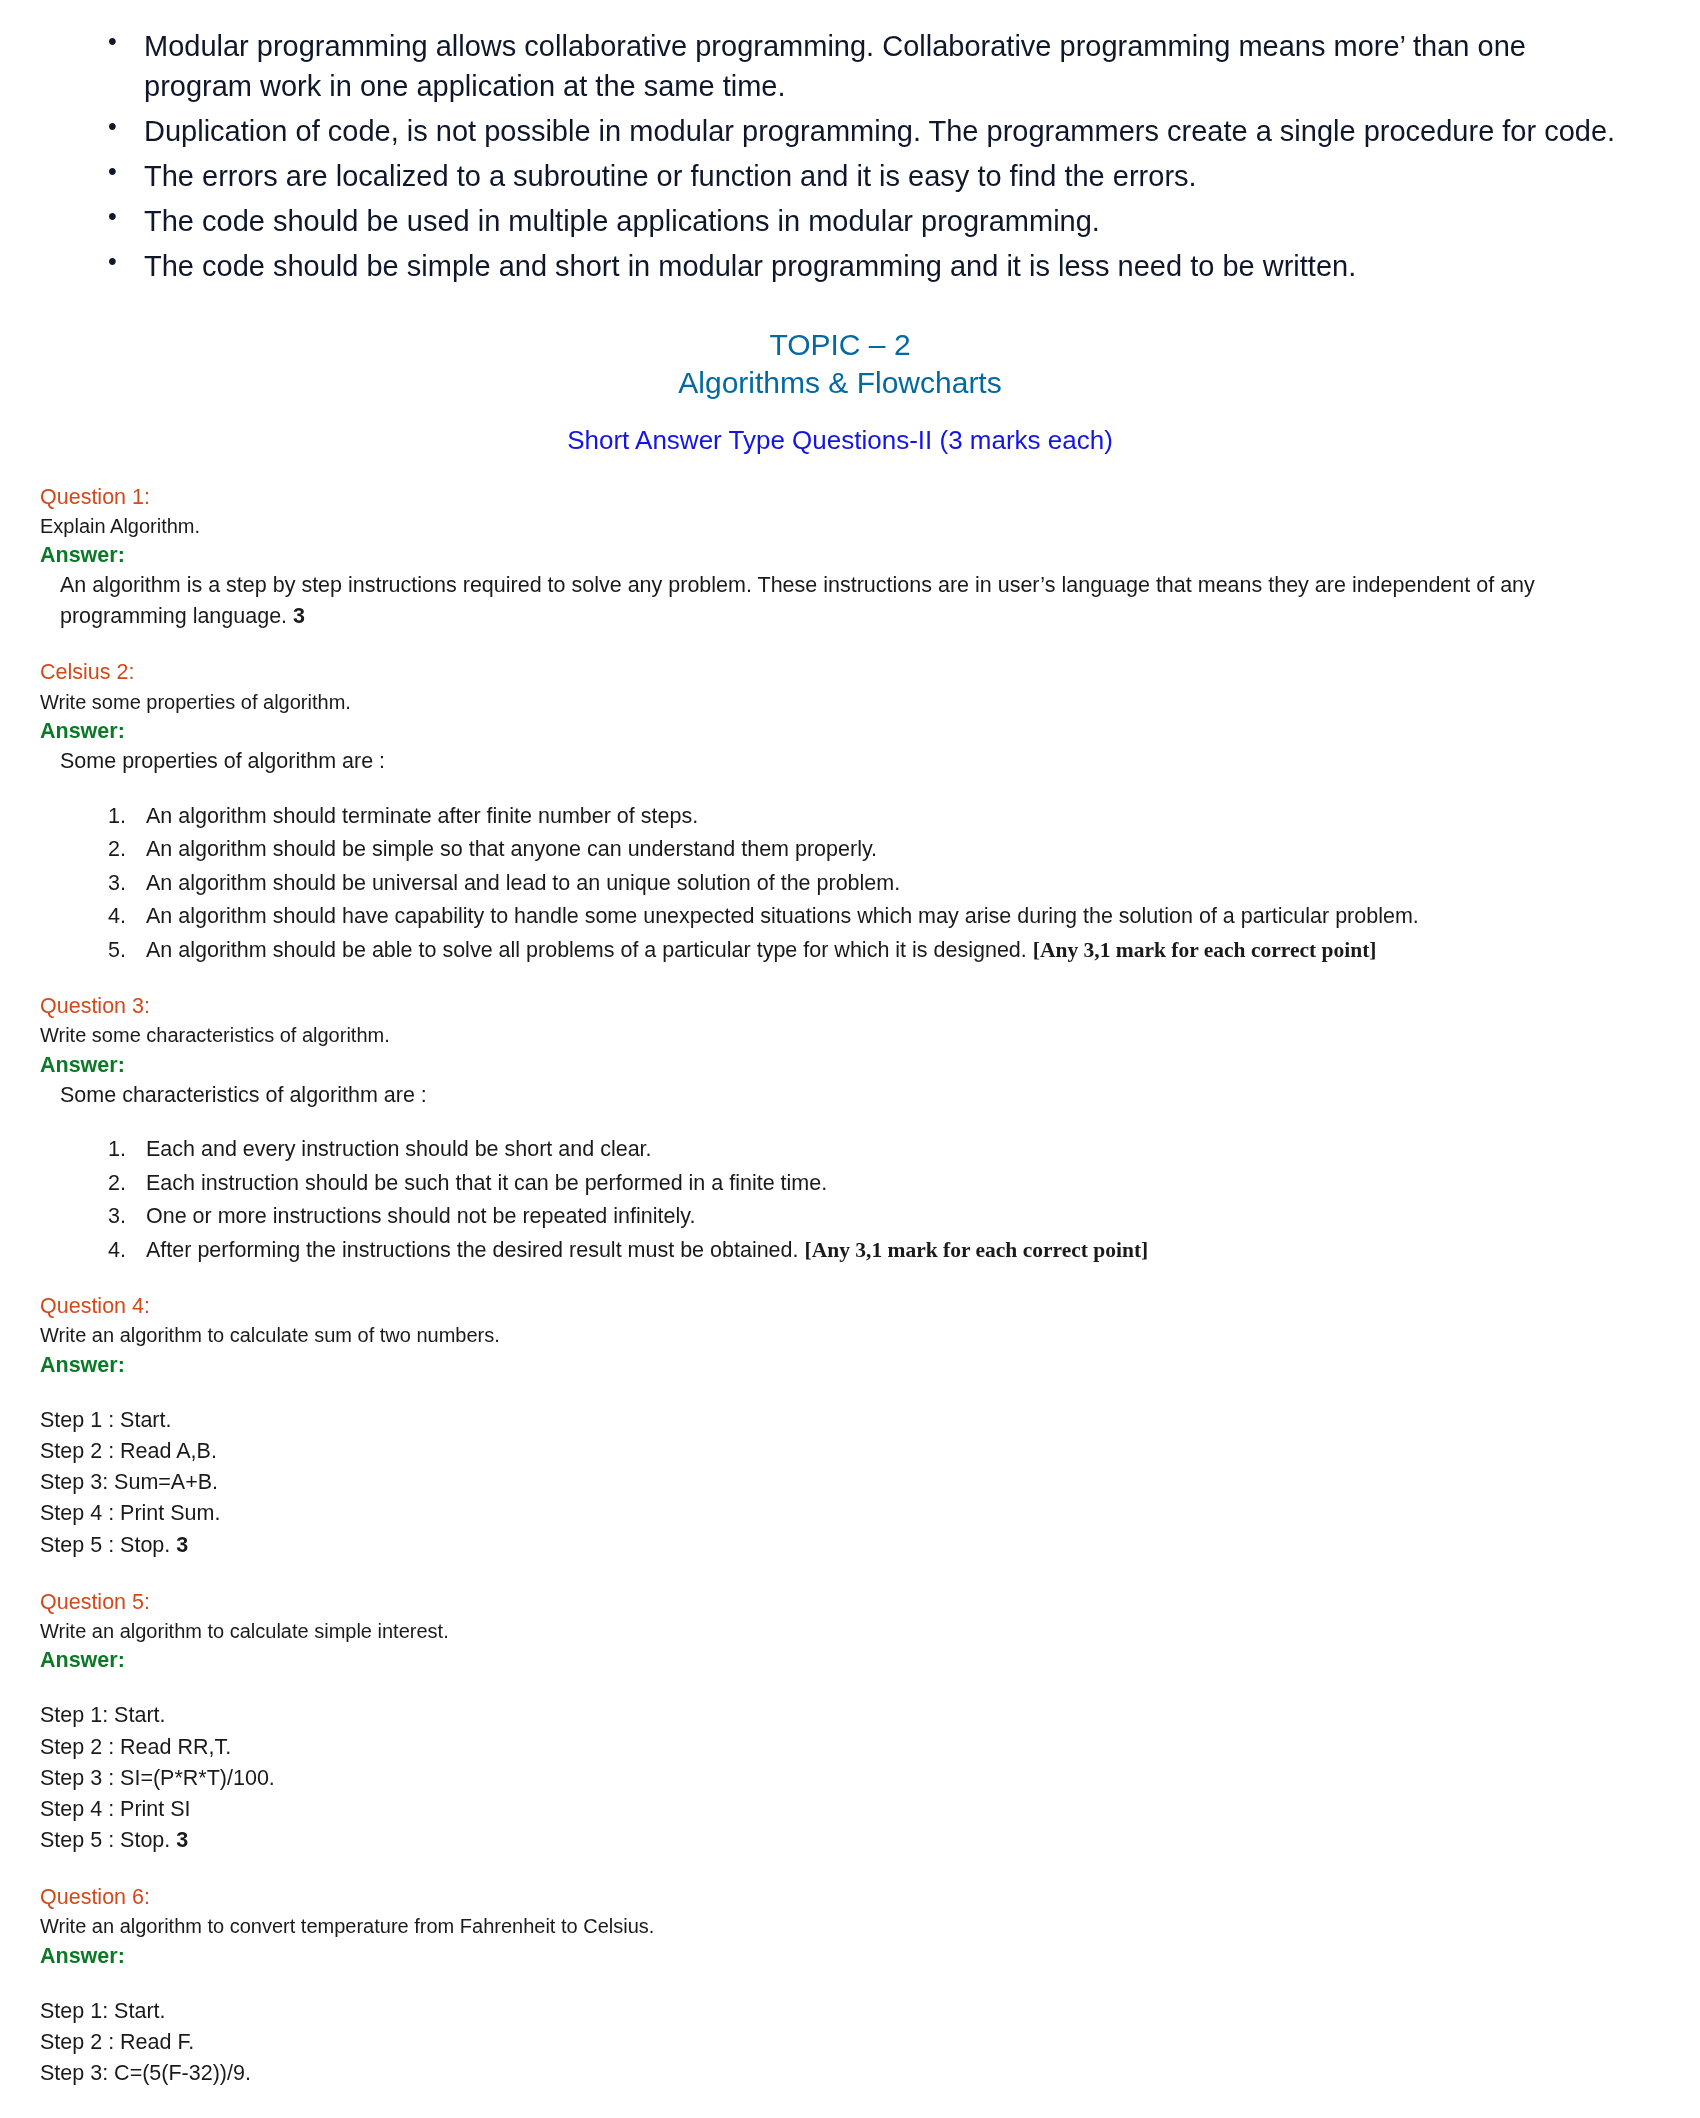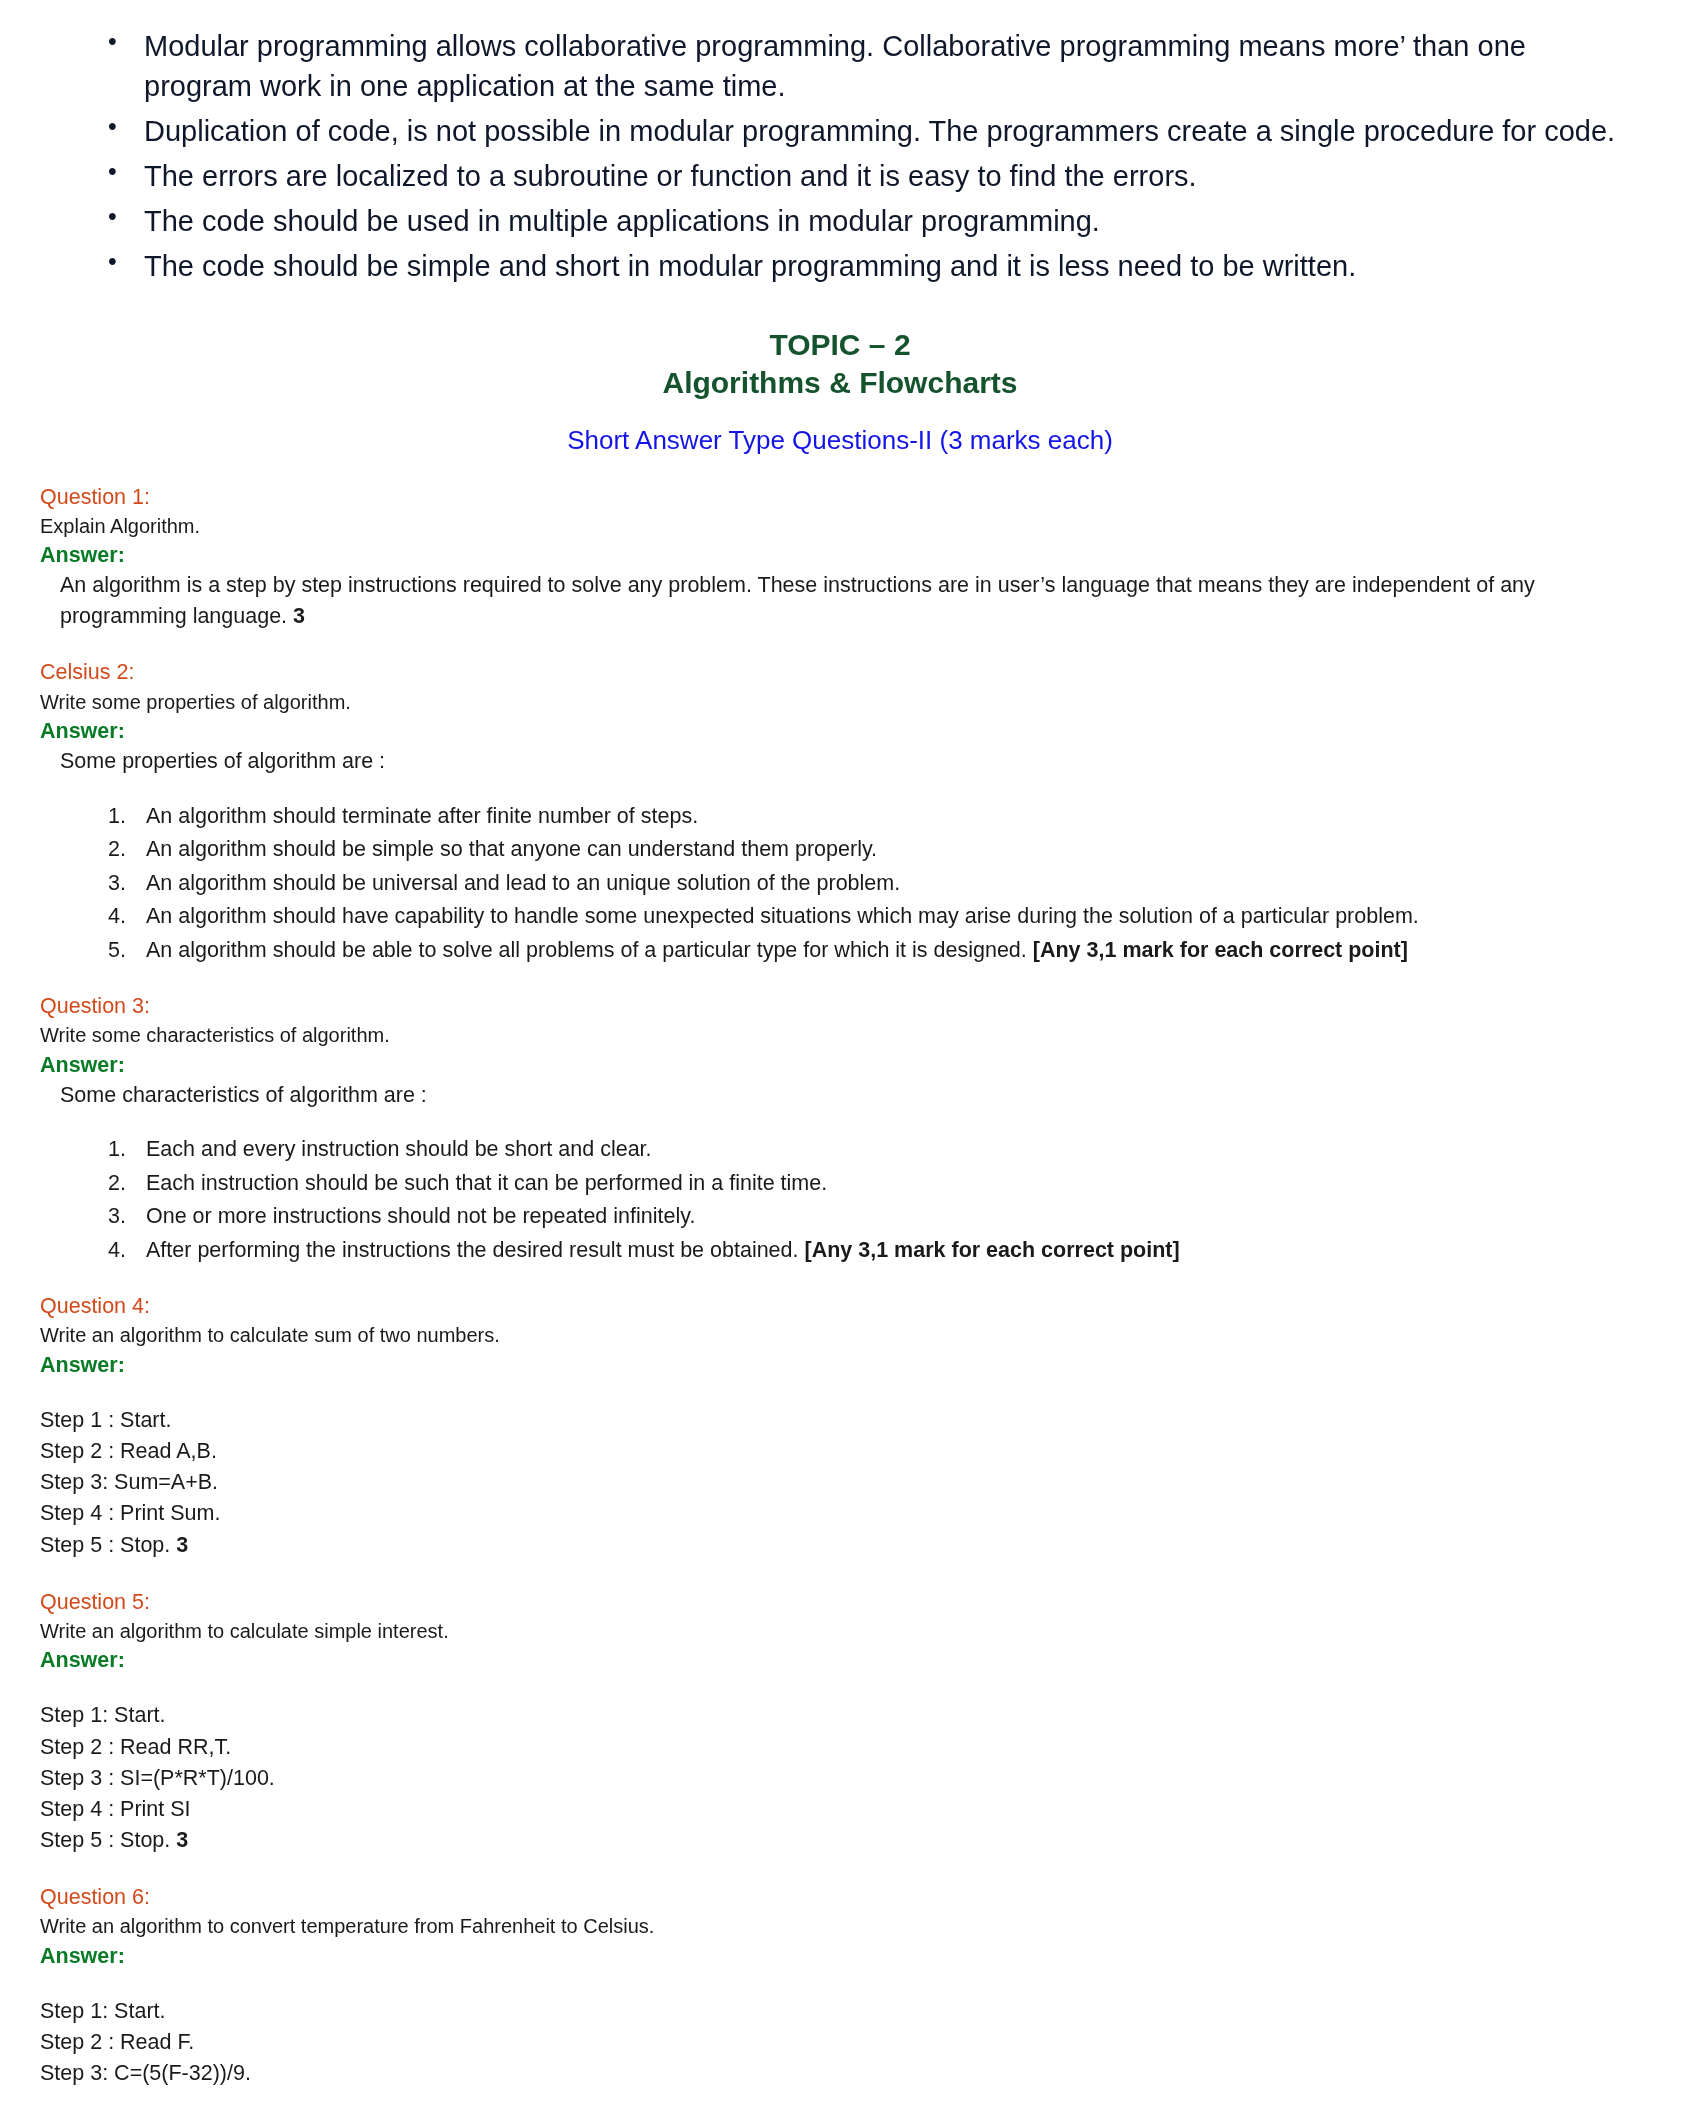--- a/index.html
+++ b/index.html
@@ -39,24 +39,23 @@
     left: 8px;
     top: -2px;
     font-size: 25px;
     line-height: 1.38;
   }
   .topic-block {
     text-align: center;
     margin-top: 40px;
   }
   .topic-line {
-    color: #14532d;
+    color: #0369a1;
     font-size: 30px;
     line-height: 1.28;
-    font-weight: bold;
   }
   .topic-line.sub {
     font-size: 30px;
   }
   .section-head {
     text-align: center;
     color: #1414e6;
     font-size: 26px;
     margin-top: 22px;
     margin-bottom: 18px;
@@ -99,20 +98,21 @@
     padding-left: 92px;
     font-size: 21.5px;
     line-height: 1.42;
   }
   ol.numbered li {
     margin-bottom: 3px;
     padding-left: 14px;
   }
   ol.numbered li b {
     font-weight: bold;
+    font-family: Liberation Serif, serif;
   }
   .steps {
     margin-top: 25px;
     font-size: 21.5px;
     line-height: 1.45;
   }
   .steps div {
     white-space: pre-wrap;
   }
   .steps b {

